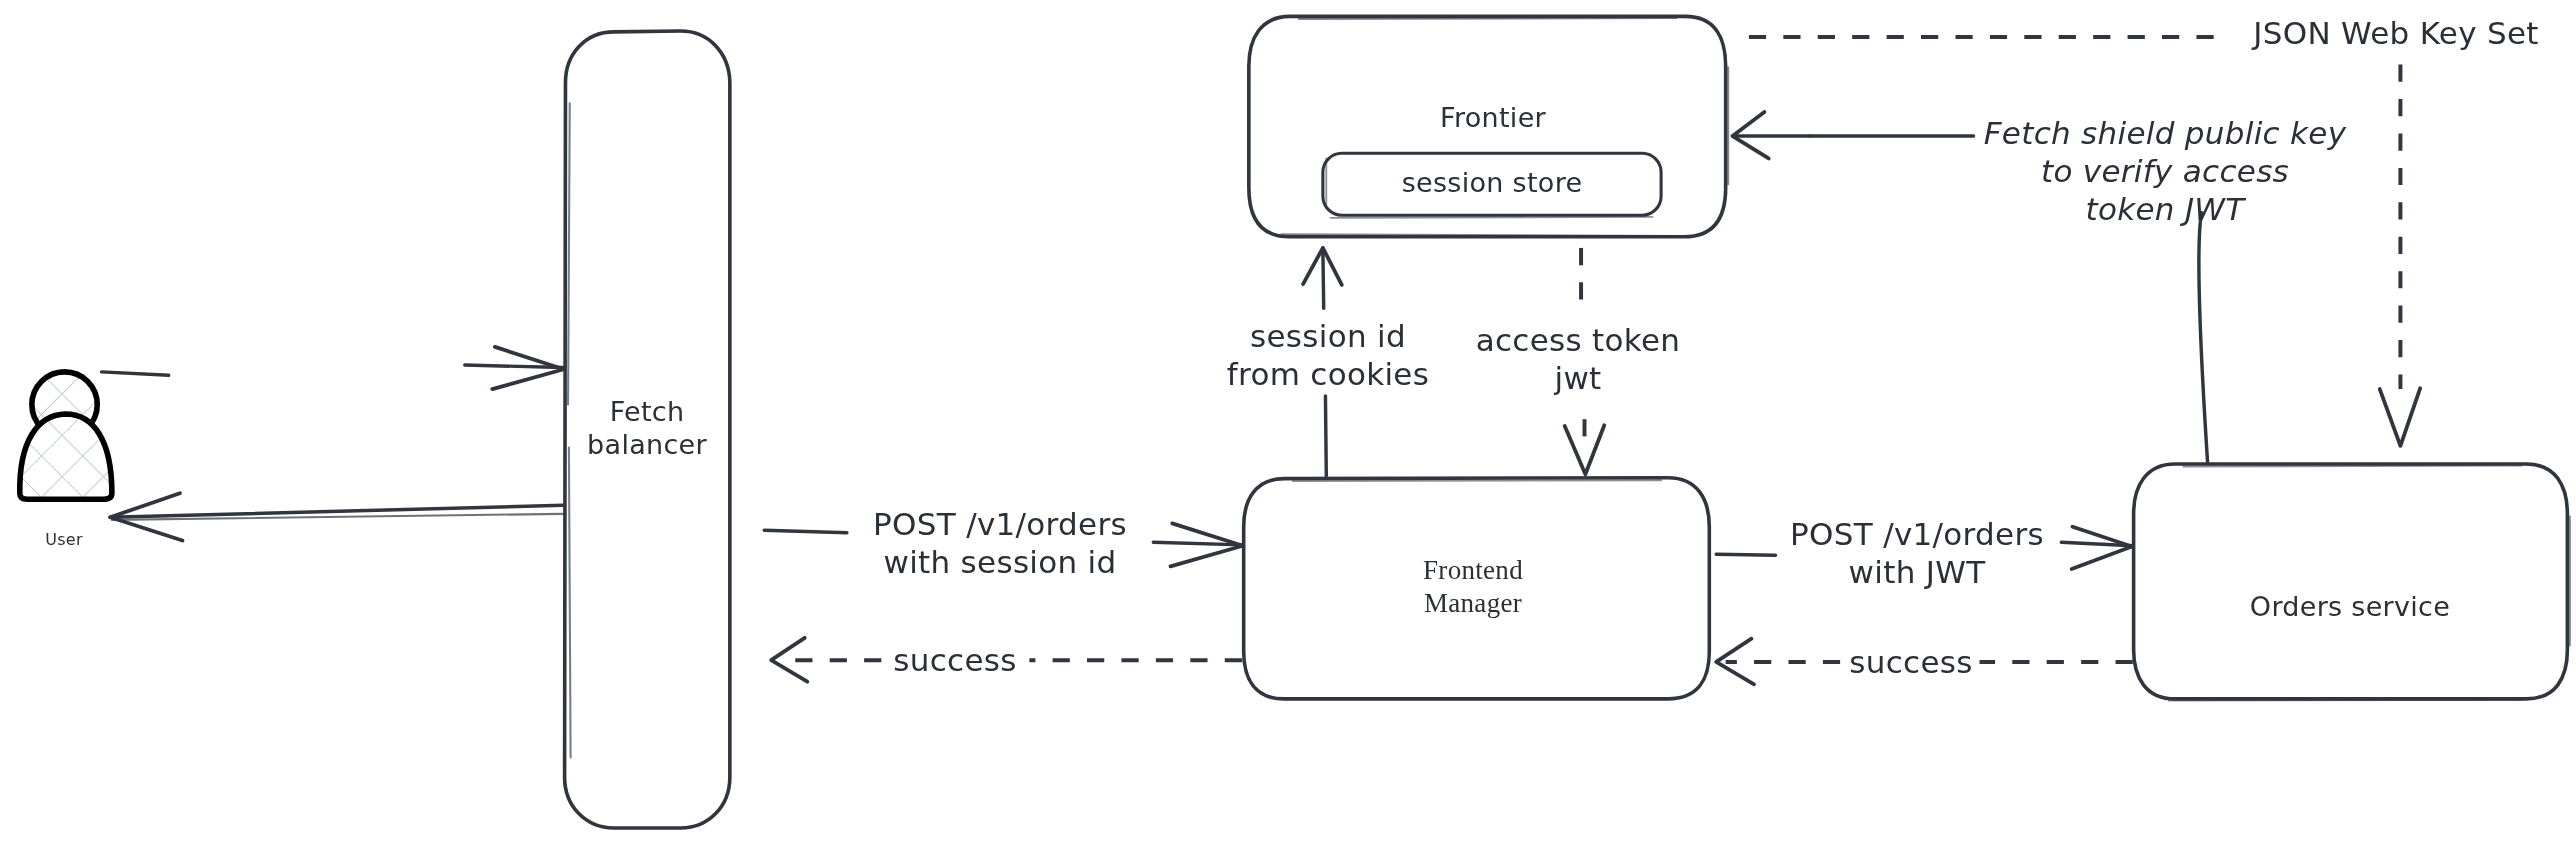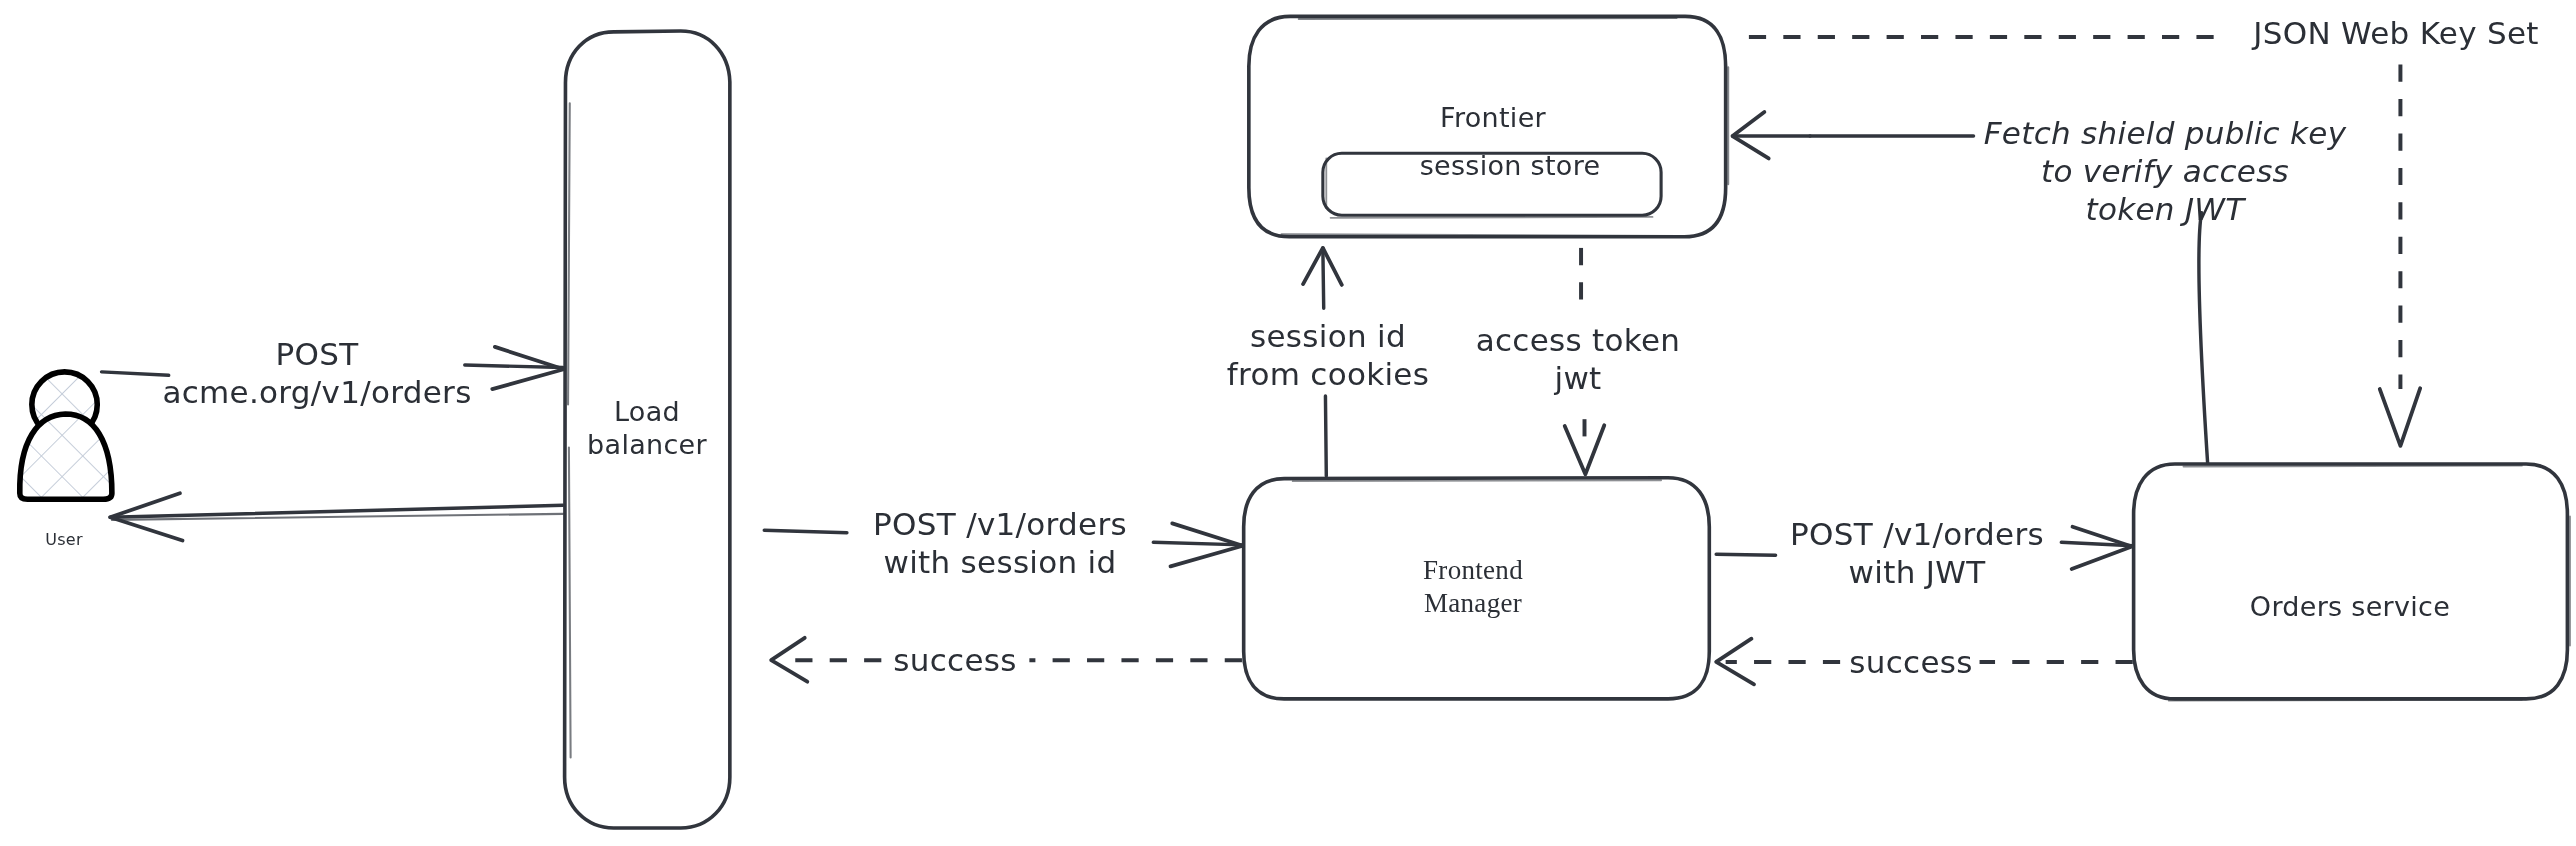--- a/index.html
+++ b/index.html
@@ -152,34 +152,32 @@
 
     <g>
       <path class="edge-dash" d="M 2032 43 L 2580 43"></path>
       <path class="edge-dash" d="M 2789 75 L 2789 452"></path>
       <path class="arrow-head" d="M 2765 452 L 2789 518 L 2812 451"></path>
     </g>
   </svg>
 
   <div class="lbl user-lbl" style="left:64px;top:540px;">User</div>
 
-  <div class="lbl node-lbl" style="left:647px;top:429px;">Load
+  <div class="lbl node-lbl" style="left:647px;top:429px;">Fetch
 balancer</div>
 
   <div class="lbl node-lbl" style="left:1493px;top:118px;">Frontier</div>
 
-  <div class="lbl sessionstore-lbl" style="left:1492px;top:166px;margin-left:18px;">session store</div>
+  <div class="lbl sessionstore-lbl" style="left:1492px;top:183px;">session store</div>
 
   <div class="lbl node-lbl" style="left:1473px;top:587px;font-family:Liberation Serif, serif;">Frontend
 Manager</div>
 
   <div class="lbl node-lbl" style="left:2350px;top:577px;margin-top:30px;">Orders service</div>
 
-  <div class="lbl edge-lbl" style="left:317px;top:374px;">POST
-acme.org/v1/orders</div>
 
   <div class="lbl edge-lbl" style="left:1000px;top:544px;">POST /v1/orders
 with session id</div>
 
   <div class="lbl edge-lbl" style="left:955px;top:661px;">success</div>
 
   <div class="lbl edge-lbl" style="left:1328px;top:356px;">session id
 from cookies</div>
 
   <div class="lbl edge-lbl" style="left:1578px;top:360px;">access token

